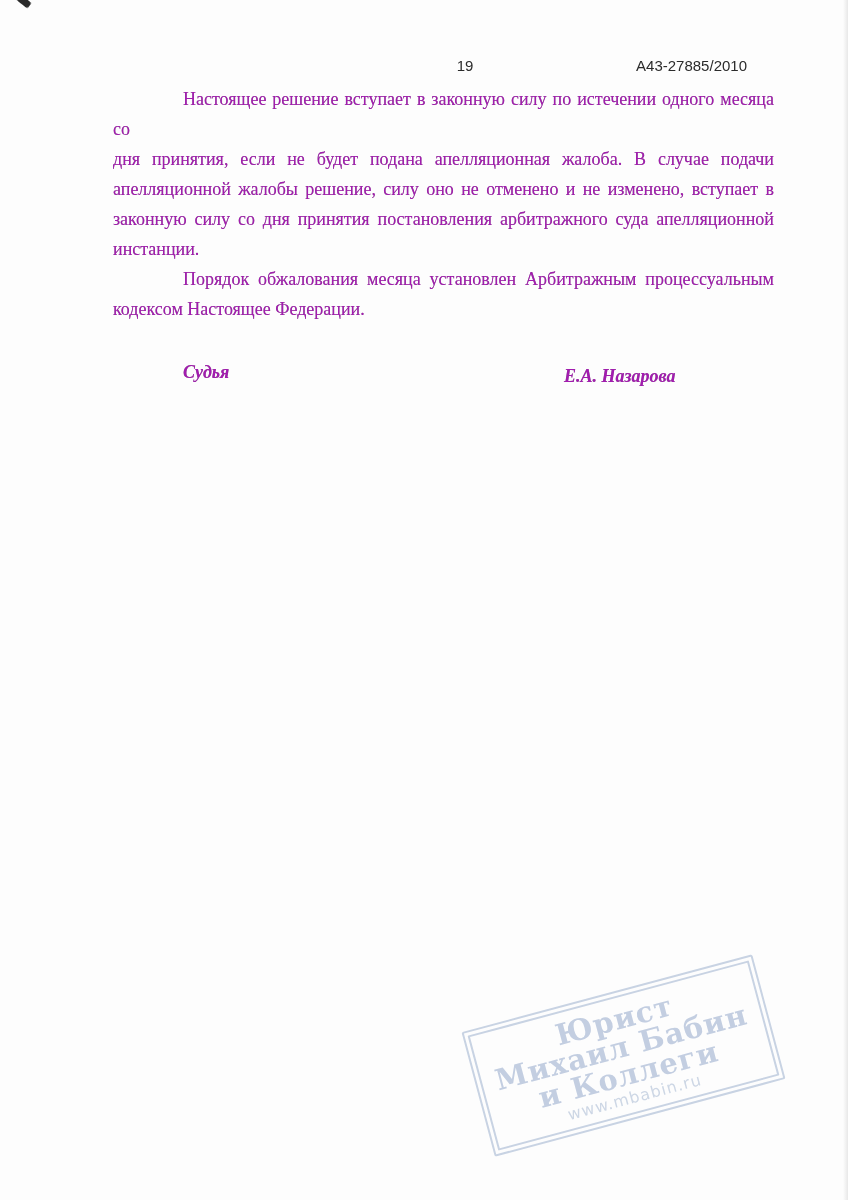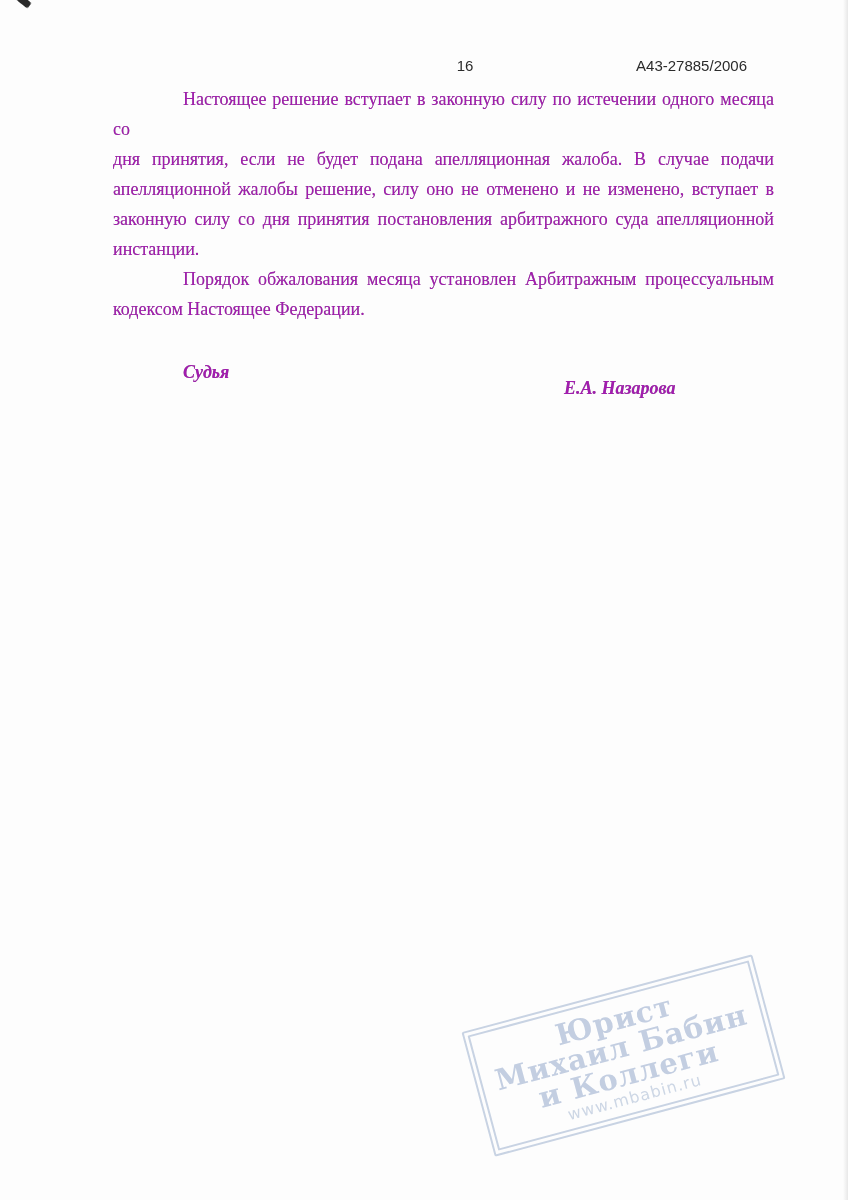--- a/index.html
+++ b/index.html
@@ -67,21 +67,21 @@
   .tline.last  { text-align-last: left; }
   .signature {
     position: relative;
     margin-top: 38px;
     height: 30px;
     font-weight: bold;
     font-size: 18px;
     font-style: italic;
   }
   .sig-role { position: absolute; left: 70px;  top: 0; }
-  .sig-name { position: absolute; left: 451px; top: 16px; text-align: center; }
+  .sig-name { position: absolute; left: 451px; top: 4px; text-align: center; }
   
   .stamp {
     position: absolute;
     left: 473px; top: 991px;
     width: 301px; height: 129px;
     transform: rotate(-15deg);
     border: 2px solid #c6d1e2;
     border-radius: 2px;
     opacity: 0.95;
   }
@@ -116,22 +116,22 @@
 </style>
 </head>
 <body>
 
 <div class="page">
 
   <div class="corner-mark"></div>
   <div class="scan-edge"></div>
 
   <div class="header-row">
-    <span class="page-number">16</span>
-    <span class="case-number">А43-27885/2006</span>
+    <span class="page-number">19</span>
+    <span class="case-number">А43-27885/2010</span>
   </div>
 
   <div class="body-text">
     <div>
         <div class="tline first">Настоящее решение вступает в законную силу по истечении одного месяца со</div>
         <div class="tline">дня принятия, если не будет подана апелляционная жалоба. В случае подачи</div>
         <div class="tline">апелляционной жалобы решение, силу оно не отменено и не изменено, вступает в</div>
         <div class="tline">законную силу со дня принятия постановления арбитражного суда апелляционной</div>
         <div class="tline last">инстанции.</div>
         <div class="tline first">Порядок обжалования месяца установлен Арбитражным процессуальным</div>

